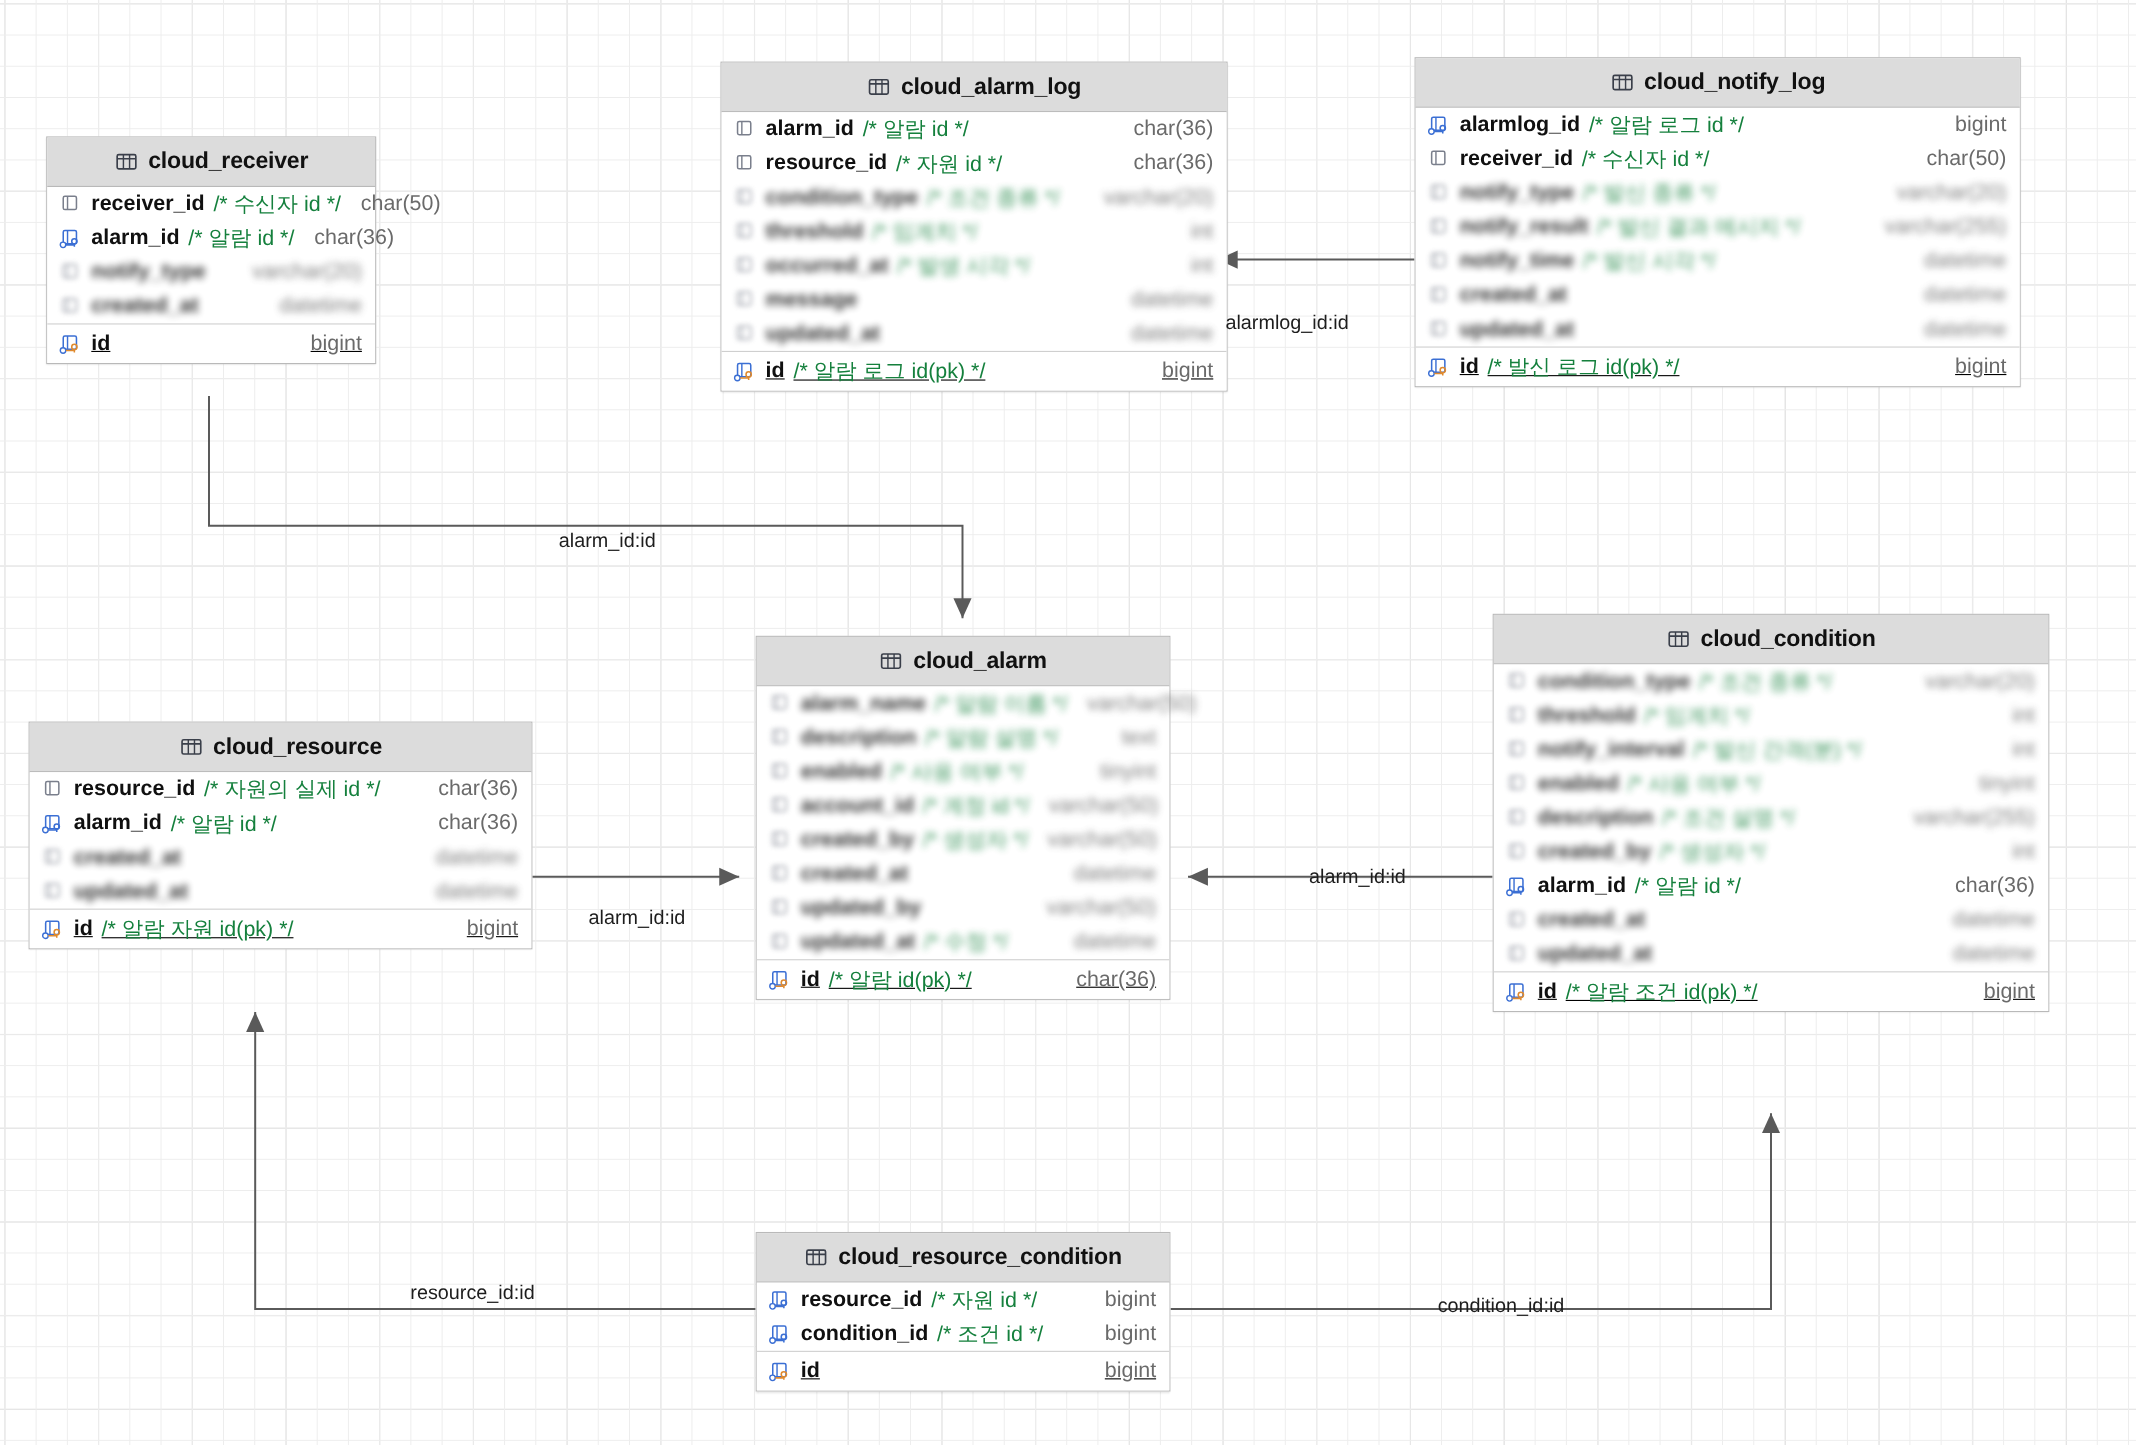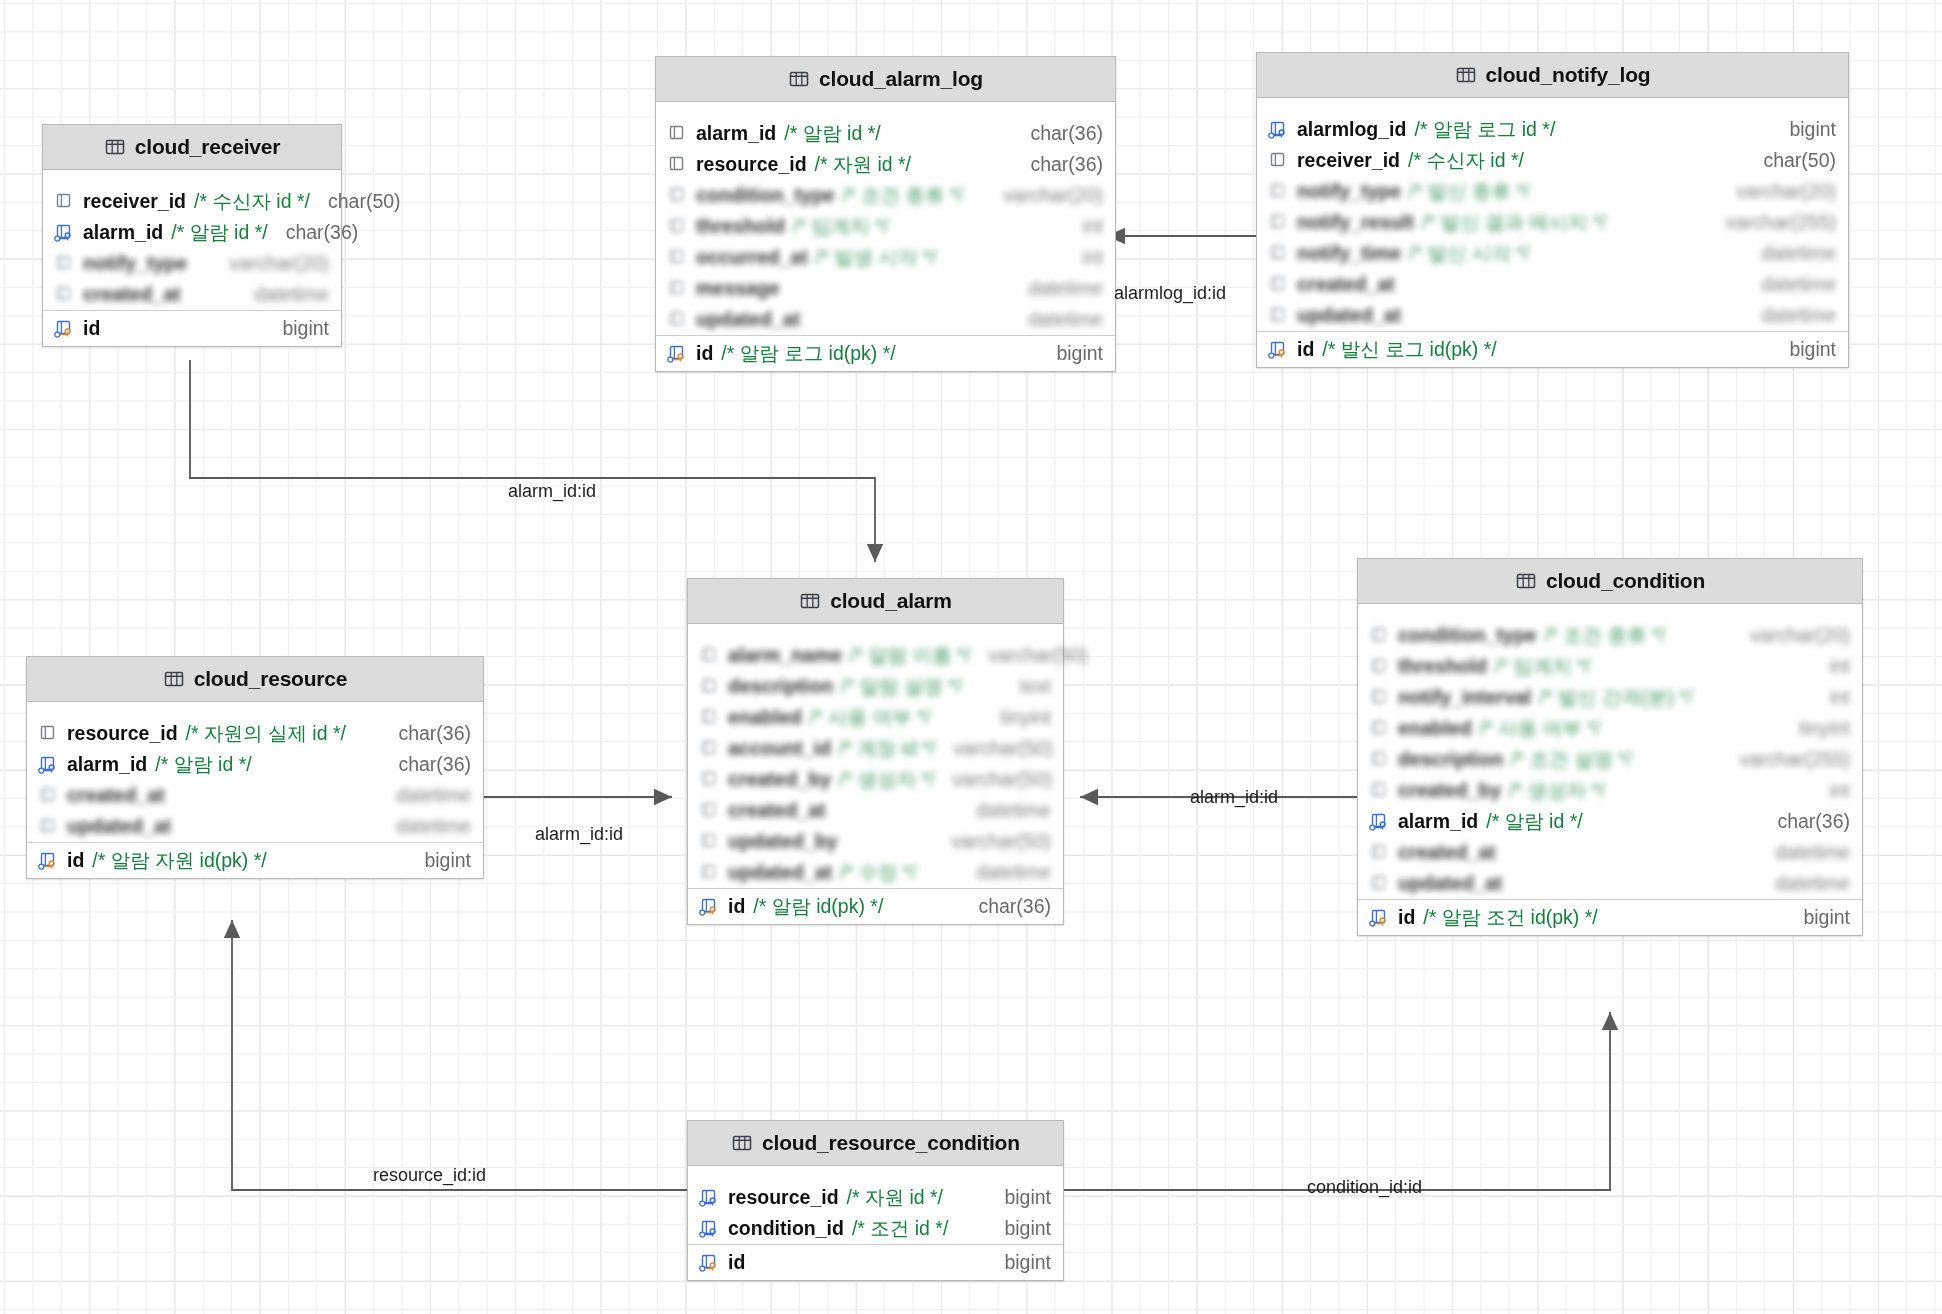--- a/index.html
+++ b/index.html
@@ -48,32 +48,33 @@
     align-items: center;
     justify-content: center;
     gap: 9px;
     font-weight: bold;
     font-size: 21px;
     color: #111;
     letter-spacing: -0.2px;
   }
   .tbl-icon { display: inline-flex; align-items: center; }
 
-  .node-body { padding: 0; background: #fff; margin-top: 16px; }
+  .node-body { padding: 0; background: #fff; }
 
   .row {
     display: flex;
     align-items: center;
     height: 31px;
     padding: 0 12px 0 10px;
     white-space: nowrap;
   }
   .row.pk-row {
     border-top: 1px solid #cfcfcf;
     height: 36px;
+    text-decoration: underline;
   }
   .row-icon {
     width: 24px; min-width: 24px;
     display: inline-flex; align-items: center; justify-content: flex-start;
     margin-right: 6px;
   }
   .fname { font-weight: bold; color: #101010; }
   .fcomment { color: #15803d; font-weight: normal; margin-left: 8px; }
   .ftype { margin-left: auto; color: #6a6a6a; padding-left: 18px; }
 
@@ -304,21 +305,21 @@
               <circle cx="14.6" cy="13.4" r="2.4" fill="none" stroke="#e08a2e" stroke-width="1.4"></circle>
               <line x1="14.6" y1="15.7" x2="14.6" y2="18.4" stroke="#e08a2e" stroke-width="1.4"></line>
             </svg>
           </span>
           <span class="fname">id</span>
           <span class="fcomment">/* 알람 로그 id(pk) */</span>
           <span class="ftype">bigint</span>
         </div>
       </div>
     </div>
-    <div class="node" style="left: 1256px; top: 52px; width: 593px;">
+    <div class="node" style="left: 1286px; top: 52px; width: 551px;">
       <div class="node-header">
         <span class="tbl-icon">
           <svg width="22" height="22" viewBox="0 0 22 22">
             <rect x="2.5" y="4.5" width="17" height="13" rx="1.5" fill="none" stroke="#3a3f4a" stroke-width="1.5"></rect>
             <line x1="2.5" y1="8.3" x2="19.5" y2="8.3" stroke="#3a3f4a" stroke-width="1.5"></line>
             <line x1="8.2" y1="4.5" x2="8.2" y2="17.5" stroke="#3a3f4a" stroke-width="1.3"></line>
             <line x1="13.8" y1="4.5" x2="13.8" y2="17.5" stroke="#3a3f4a" stroke-width="1.3"></line>
           </svg>
         </span>
         <span>cloud_notify_log</span>

